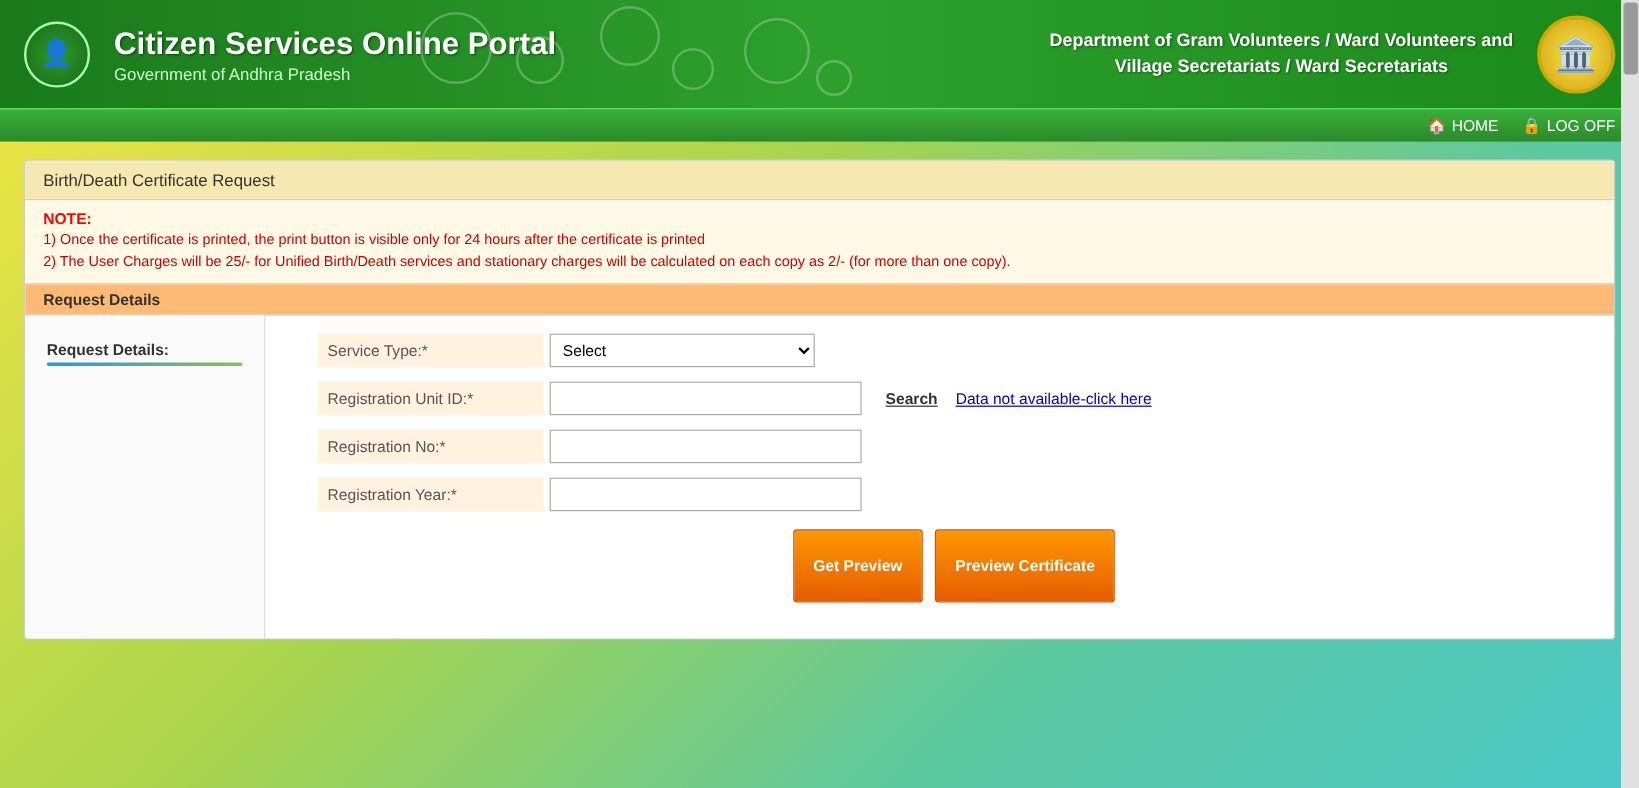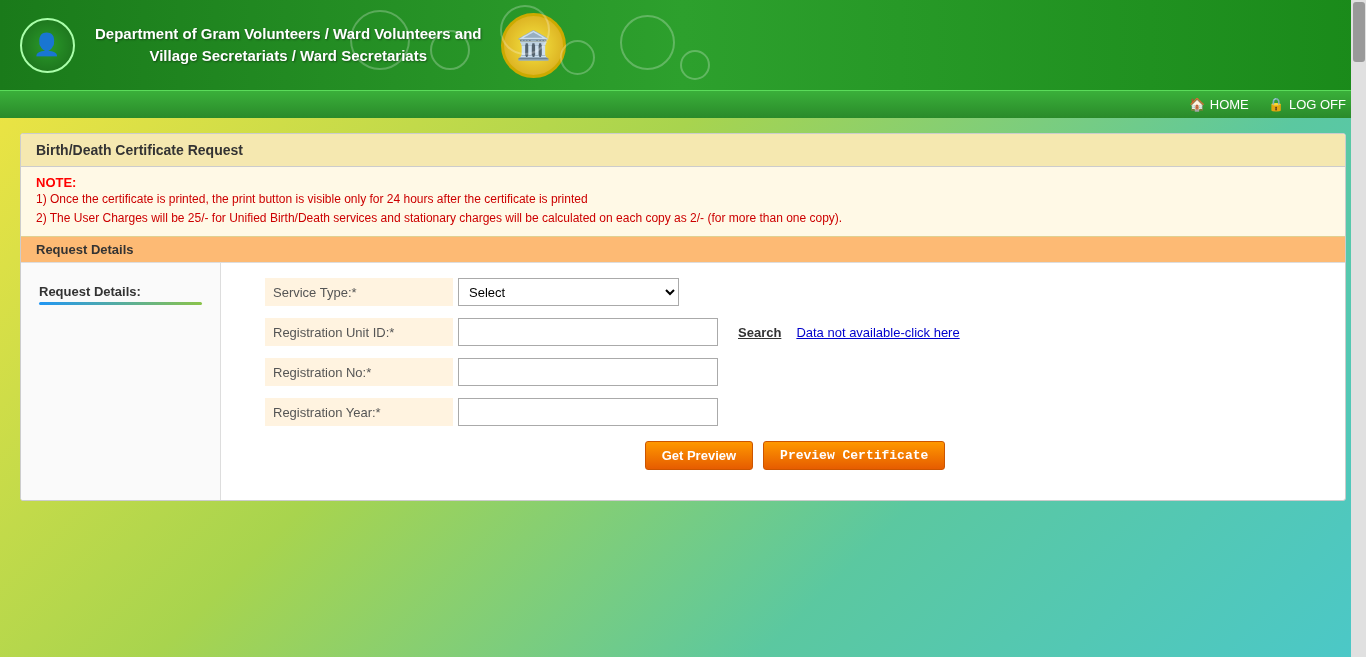--- a/index.html
+++ b/index.html
@@ -114,21 +114,21 @@
       border-radius: 3px;
       overflow: hidden;
     }
     .form-header {
       background: #f5e8b0;
       padding: 8px 15px;
       border-bottom: 1px solid #cccccc;
     }
     .form-header-title {
       font-size: 14px;
-      font-weight: bold;
+      font-weight: normal;
       color: #333;
       text-align: right;
     }
     .note-section {
       background: #fff9e6;
       padding: 8px 15px;
       border-bottom: 1px solid #e0d090;
     }
     .note-label {
       color: red;
@@ -253,26 +253,25 @@
       padding: 6px 16px;
       font-size: 13px;
       font-weight: bold;
       cursor: pointer;
       border-radius: 3px;
     }
     .btn-preview {
       background: linear-gradient(to bottom, #ff9800, #e65c00);
       color: white;
       border: 1px solid #cc5500;
-      padding: 6px 16px;
+      padding: 22px 16px;
       font-size: 13px;
       font-weight: bold;
       cursor: pointer;
       border-radius: 3px;
-      font-family: Liberation Mono, monospace;
     }
 
     
     .scrollbar-area {
       position: fixed;
       right: 0;
       top: 0;
       bottom: 0;
       width: 15px;
       background: #e0e0e0;
@@ -295,20 +294,24 @@
     <div class="bg-circle" style="width:50px;height:50px;top:5px;left:500px;"></div>
     <div class="bg-circle" style="width:35px;height:35px;top:40px;left:560px;"></div>
     <div class="bg-circle" style="width:55px;height:55px;top:15px;left:620px;"></div>
     <div class="bg-circle" style="width:30px;height:30px;top:50px;left:680px;"></div>
   </div>
 
   <div class="header-logo-left">
     <div class="circle-icon">👤</div>
   </div>
 
+  <div class="header-title-block">
+    <div class="header-title">Citizen Services Online Portal</div>
+    <div class="header-subtitle">Government of Andhra Pradesh</div>
+  </div>
 
   <div class="header-dept">
     <span>Department of Gram Volunteers / Ward Volunteers and</span><br>
     <span>Village Secretariats / Ward Secretariats</span>
   </div>
 
   <div class="header-emblem">🏛️</div>
 </div>
 
 <div class="navbar">

